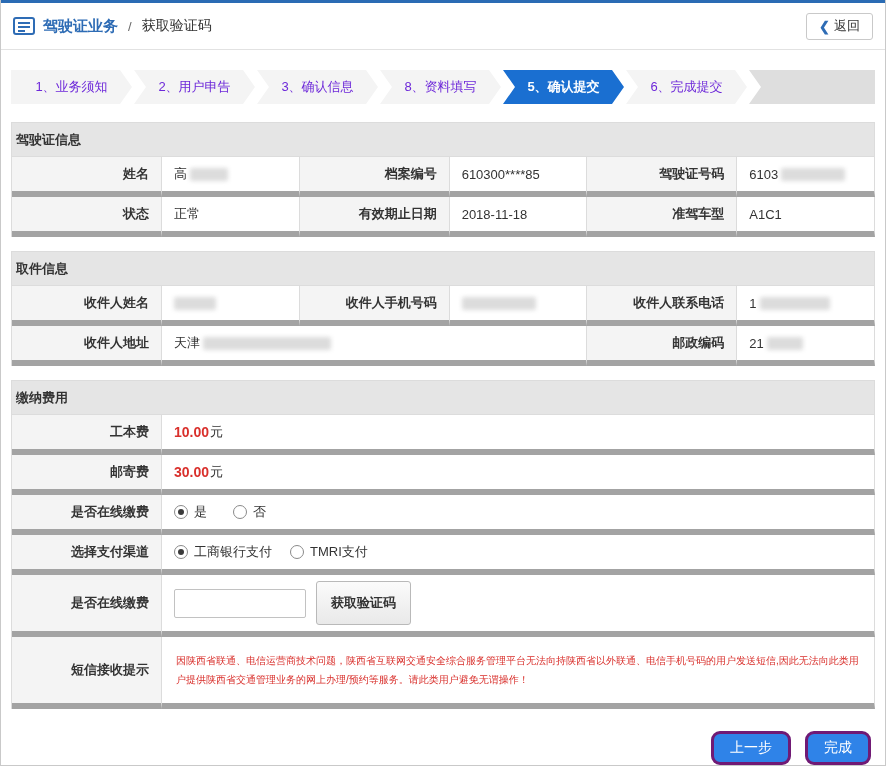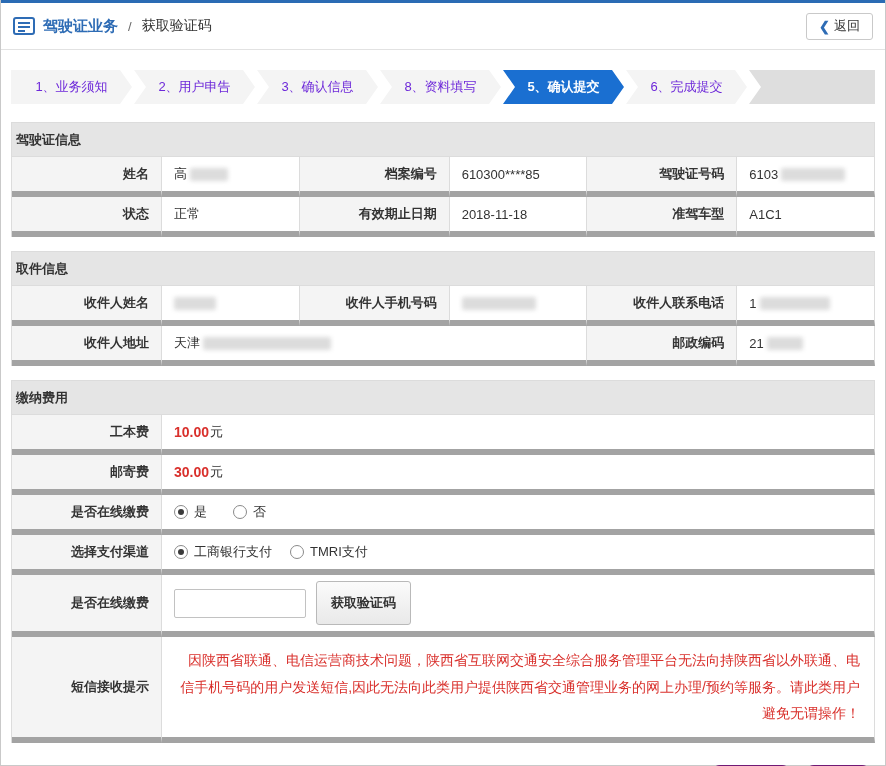--- a/index.html
+++ b/index.html
@@ -60,21 +60,21 @@
                           border-radius: 50%; background: #3a3a3a; }
 
   .sms-row { gap: 10px; }
   .sms-input { width: 132px; height: 29px; border: 1px solid #c2c2c2; border-radius: 2px;
                padding: 0 8px; font-size: 13px; font-family: inherit; }
   .code-btn { height: 44px; padding: 0 14px; background: linear-gradient(#fbfbfb, #e9e9e9);
               border: 1px solid #b9b9b9; border-radius: 3px; font-weight: bold; font-size: 13px;
               color: #333; cursor: pointer; font-family: inherit; }
 
   .notice-cell { line-height: 1.9; padding: 10px 14px; }
-  .notice-text { color: #d9302c; font-size: 14px; text-align: right; }
+  .notice-text { color: #d9302c; font-size: 10px; }
   .notice-lbl { min-height: 72px; }
 
   
   .footer-btns { display: flex; justify-content: flex-end; gap: 14px; margin: 22px 14px 0 0; }
   .btn-blue { min-width: 60px; height: 34px; padding: 0 16px; background: #2f83e8; color: #fff;
               border: 3px solid #701a75; border-radius: 9px; font-size: 14px; cursor: pointer;
               font-family: inherit; }
 </style>
 </head>
 <body>

